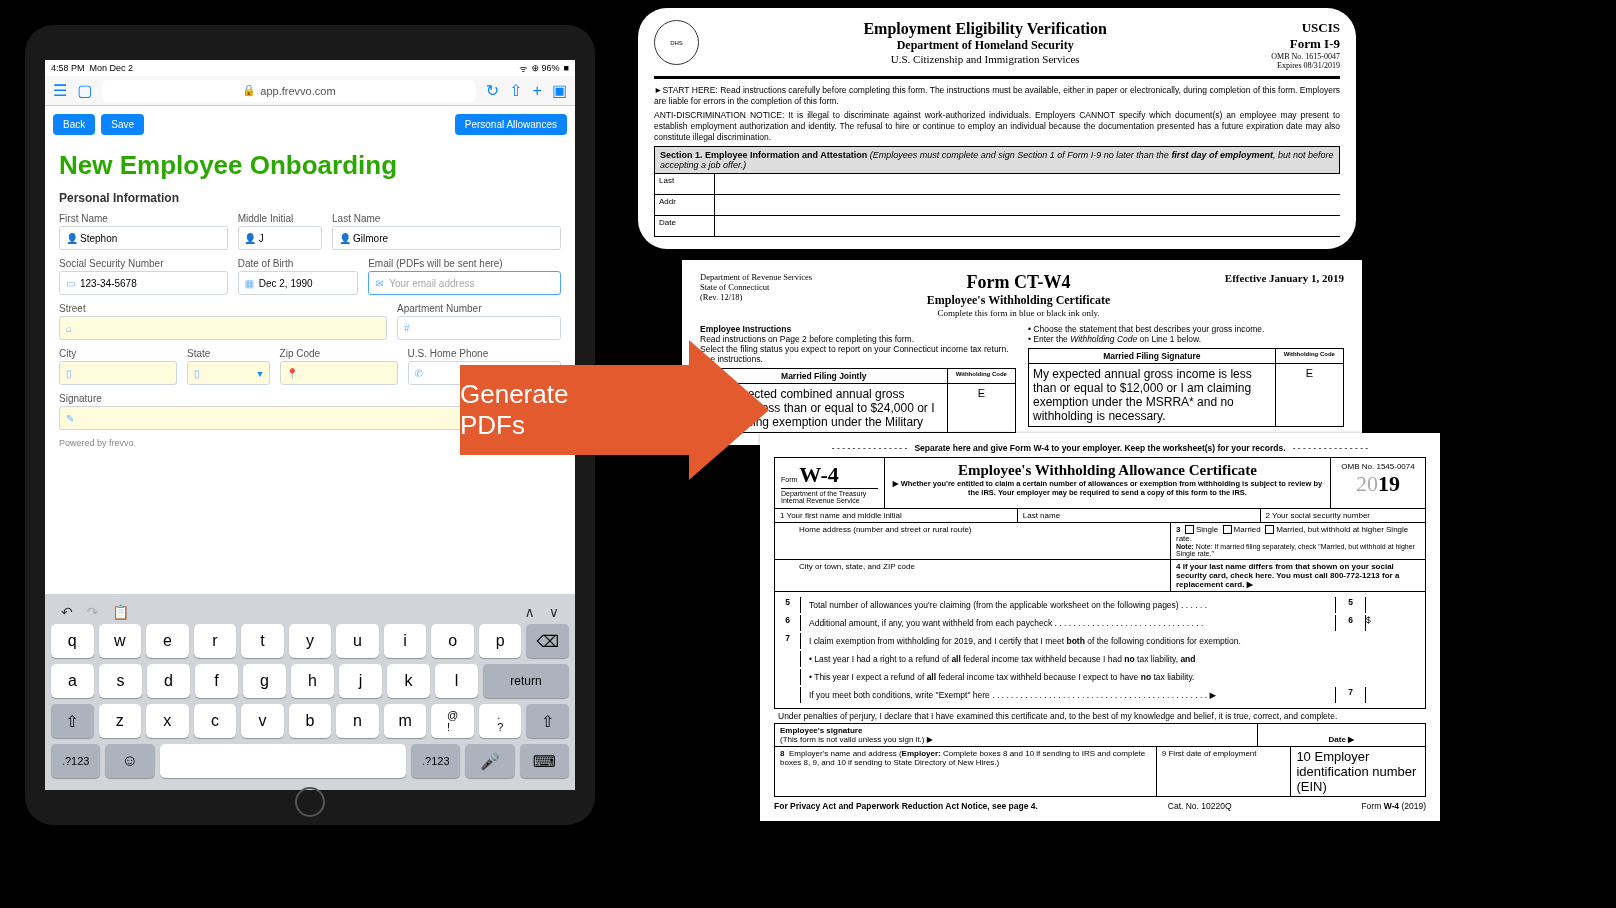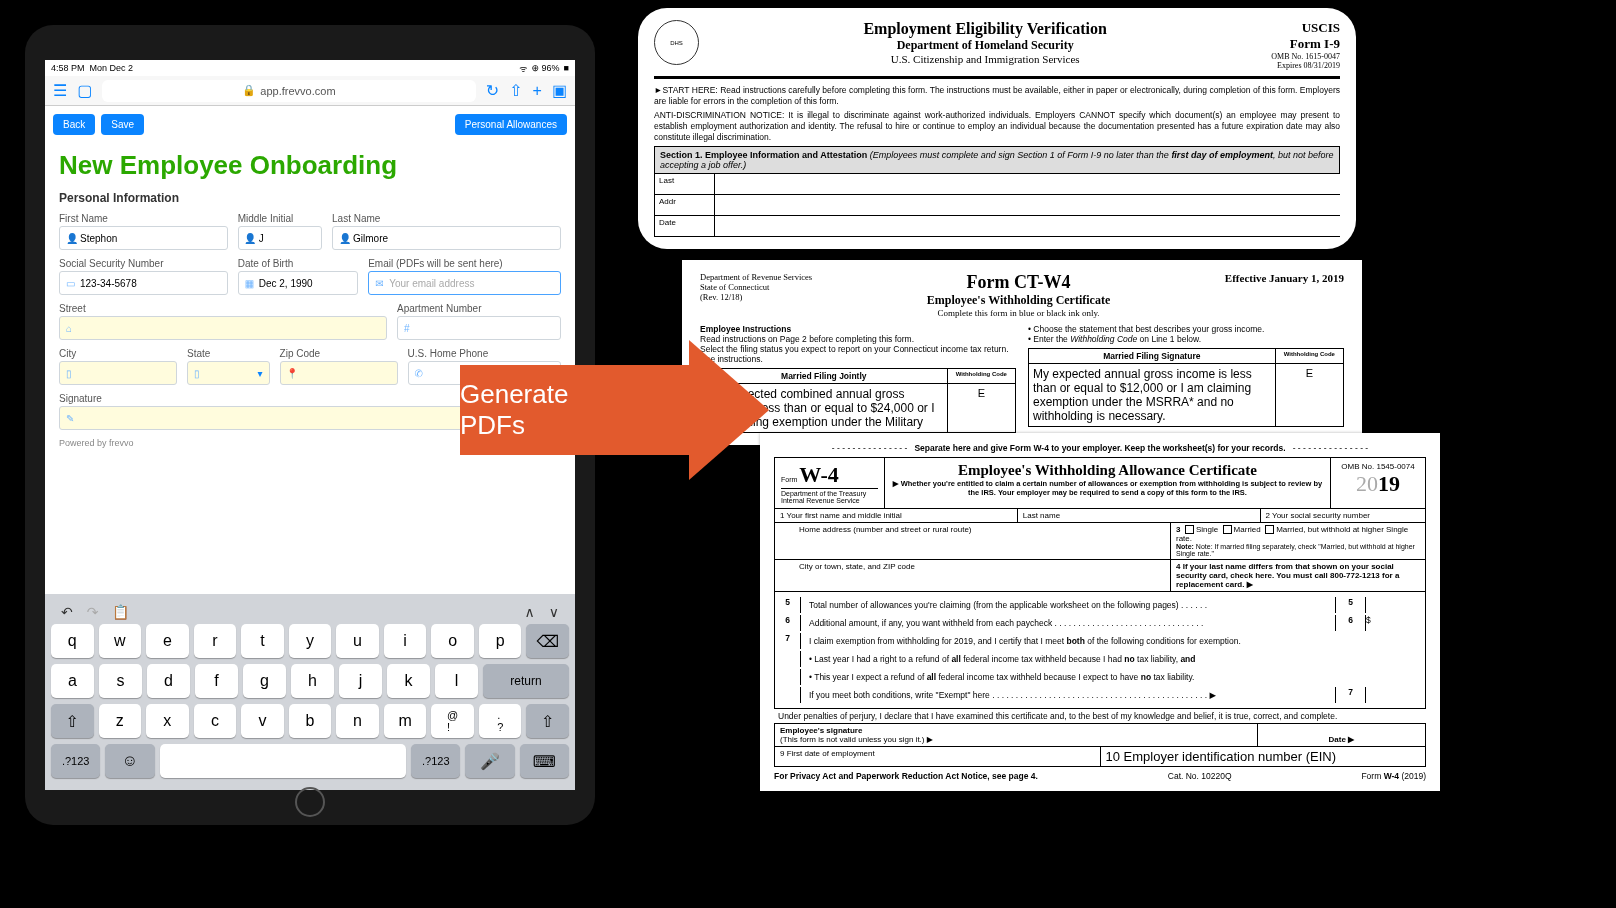--- a/index.html
+++ b/index.html
@@ -461,20 +461,21 @@
   <div style="display:flex;border:1px solid #000">
     <div style="flex:3;padding:2px 5px;font-size:8px;border-right:1px solid #000">
       <b>Employee's signature</b><br>
       <span>(This form is not valid unless you sign it.) ▶</span>
     </div>
     <div style="flex:1;padding:2px 5px;font-size:8px;display:flex;align-items:flex-end;justify-content:center">
       <b>Date ▶</b>
     </div>
   </div>
   <div style="display:flex;border:1px solid #000;border-top:none">
+    <div style="flex:3;padding:2px 5px;font-size:8px;border-right:1px solid #000"><b>8</b>&nbsp;&nbsp;Employer's name and address (<b>Employer:</b> Complete boxes 8 and 10 if sending to IRS and complete boxes 8, 9, and 10 if sending to State Directory of New Hires.)</div>
     <div style="flex:1;padding:2px 5px;font-size:8px;border-right:1px solid #000">9  First date of employment</div>
     <div style="flex:1;padding:2px 5px;font-size:13px">10  Employer identification number (EIN)</div>
   </div>
   <div class="w4-footer-row">
     <b>For Privacy Act and Paperwork Reduction Act Notice, see page 4.</b>
     <span>Cat. No. 10220Q</span>
     <span>Form <b>W-4</b> (2019)</span>
   </div>
 </div>
 

